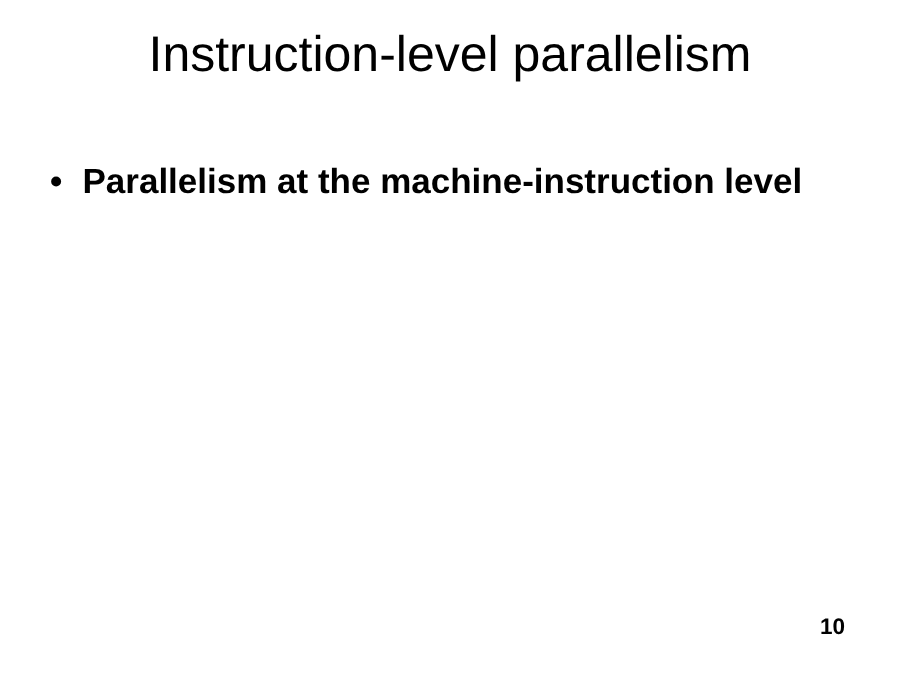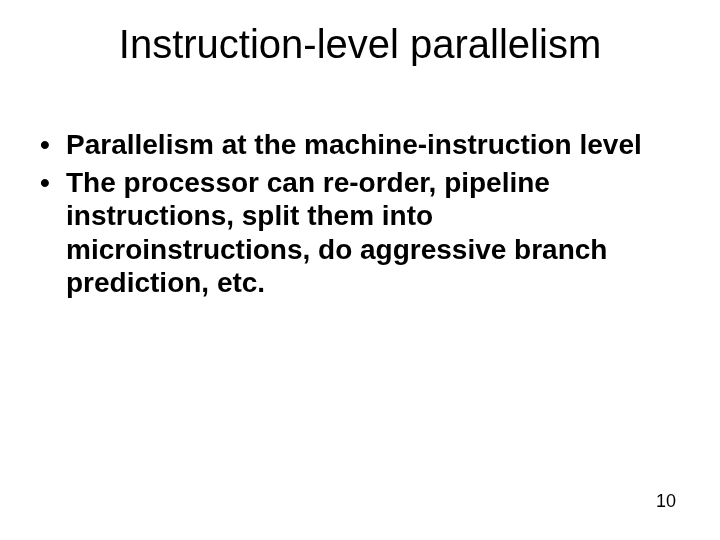--- a/index.html
+++ b/index.html
@@ -53,29 +53,29 @@
     left: 2px;
     top: 0;
     font-size: 28px;
     line-height: 1.2;
   }
   .pagenum {
     position: absolute;
     right: 44px;
     bottom: 28px;
     font-size: 18px;
+    font-weight: bold;
   }
 </style>
 </head>
 <body>
 
 <div class="slide">
   <div class="title">Instruction-level parallelism</div>
 
   <div class="body">
     <ul class="bullets">
       <li>Parallelism at the machine-instruction level</li>
-      <li>The processor can re-order, pipeline instructions, split them into microinstructions, do aggressive branch prediction, etc.</li>
     </ul>
   </div>
 
   <div class="pagenum">10</div>
 </div>
 
 </body></html>

